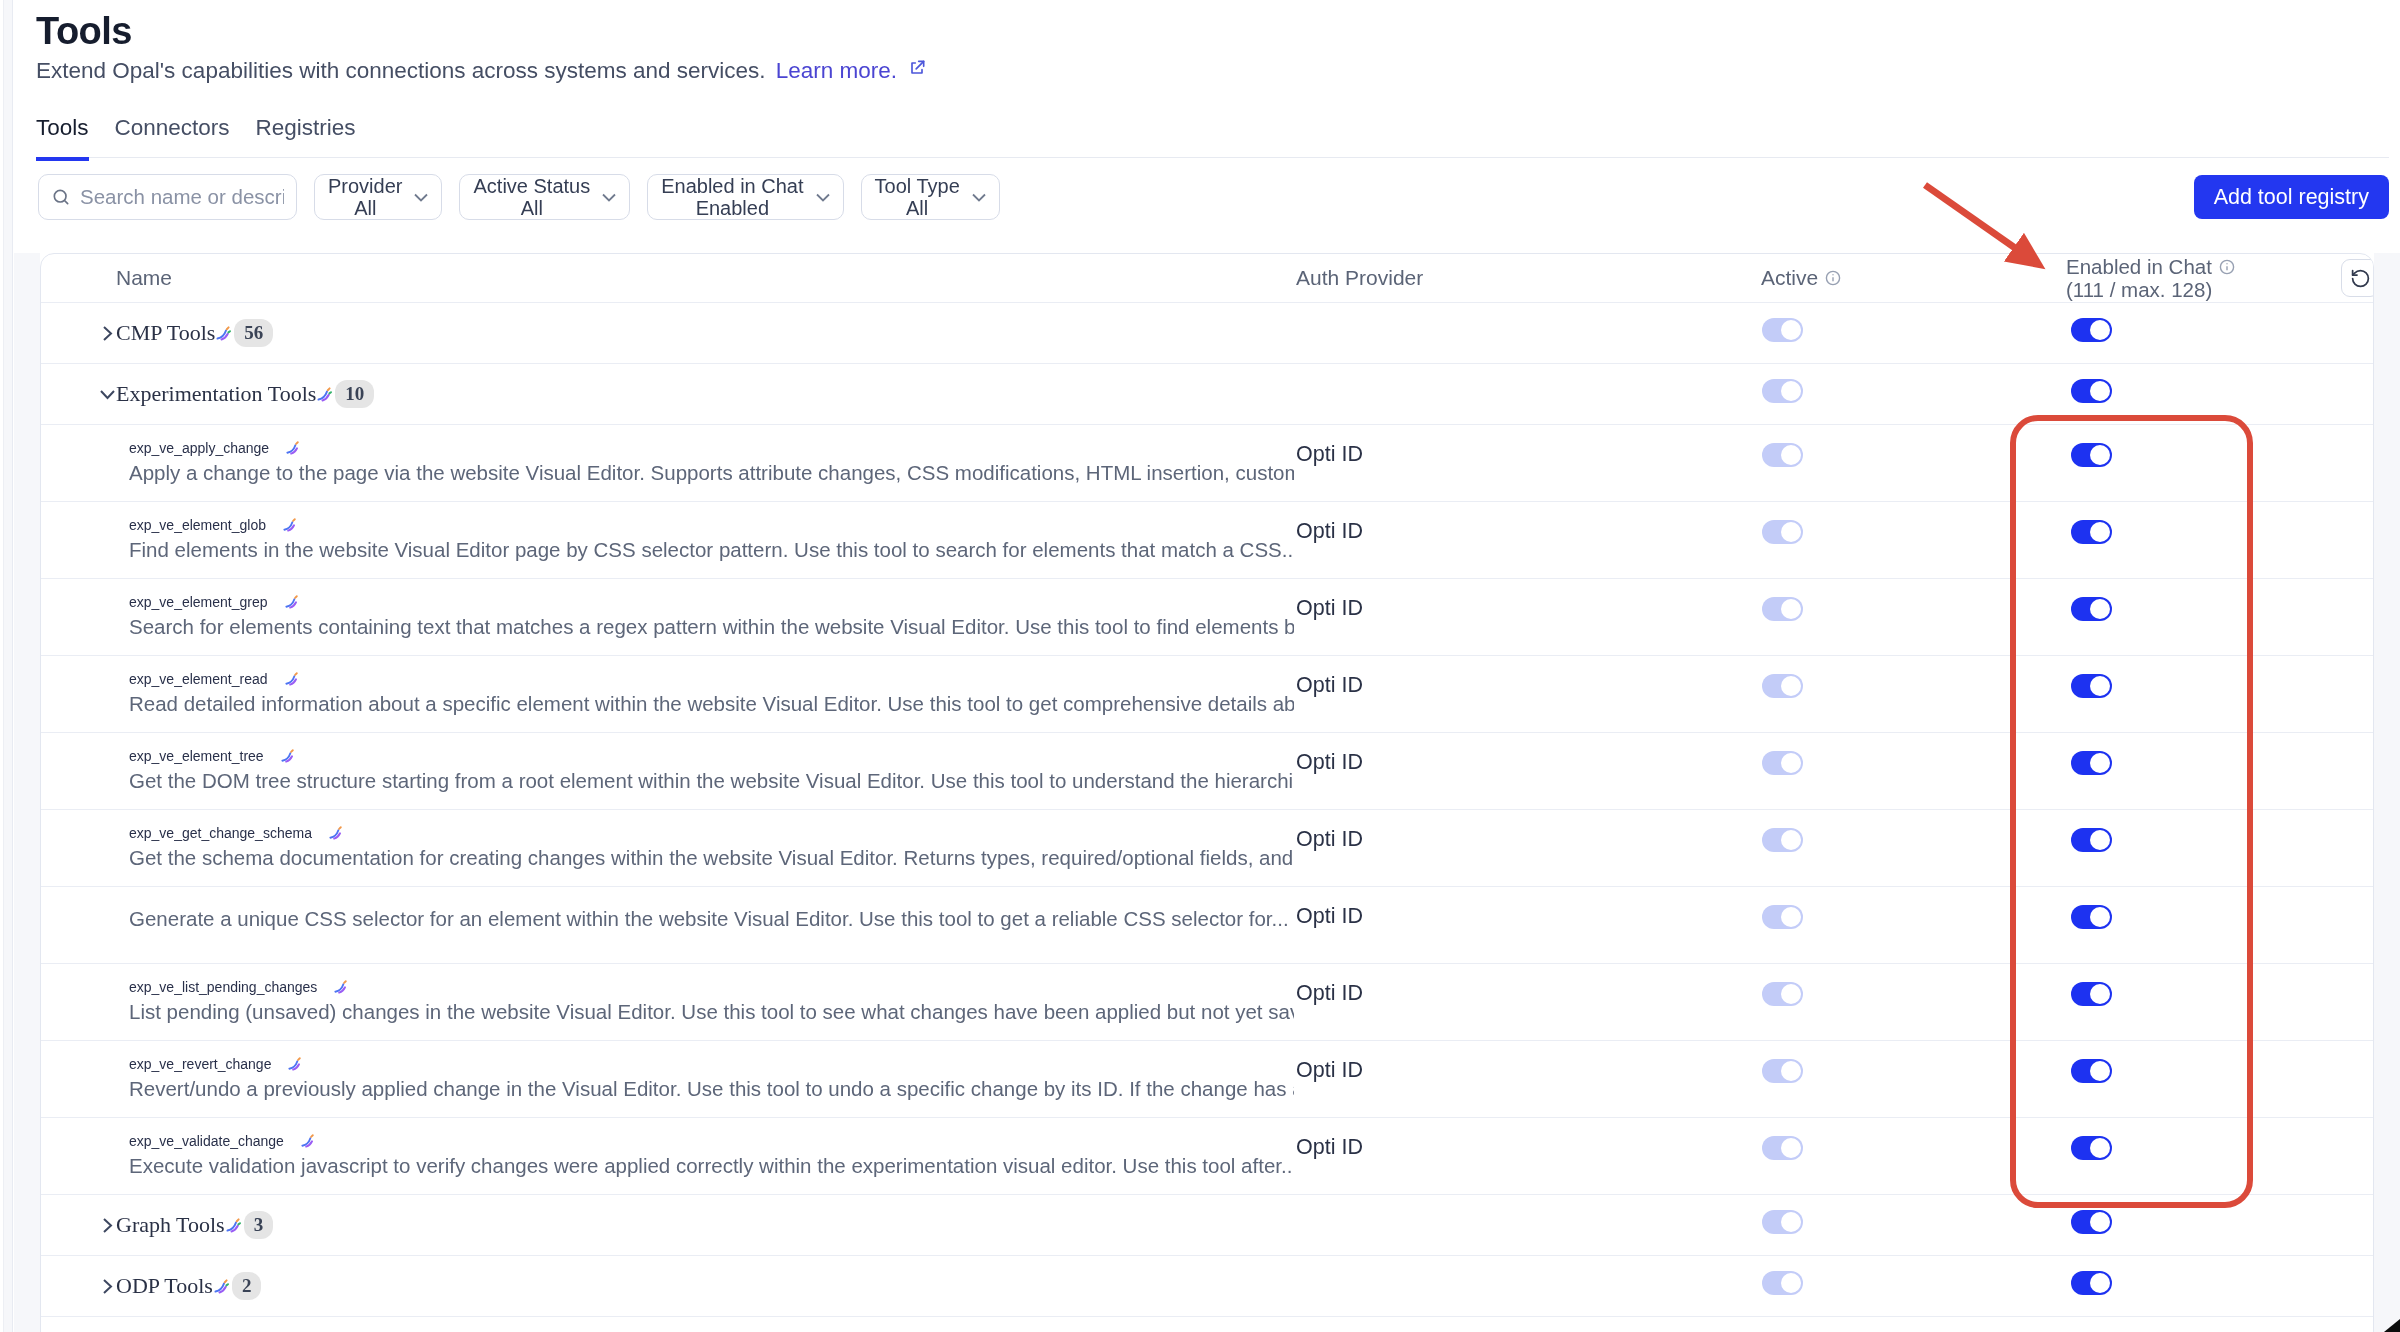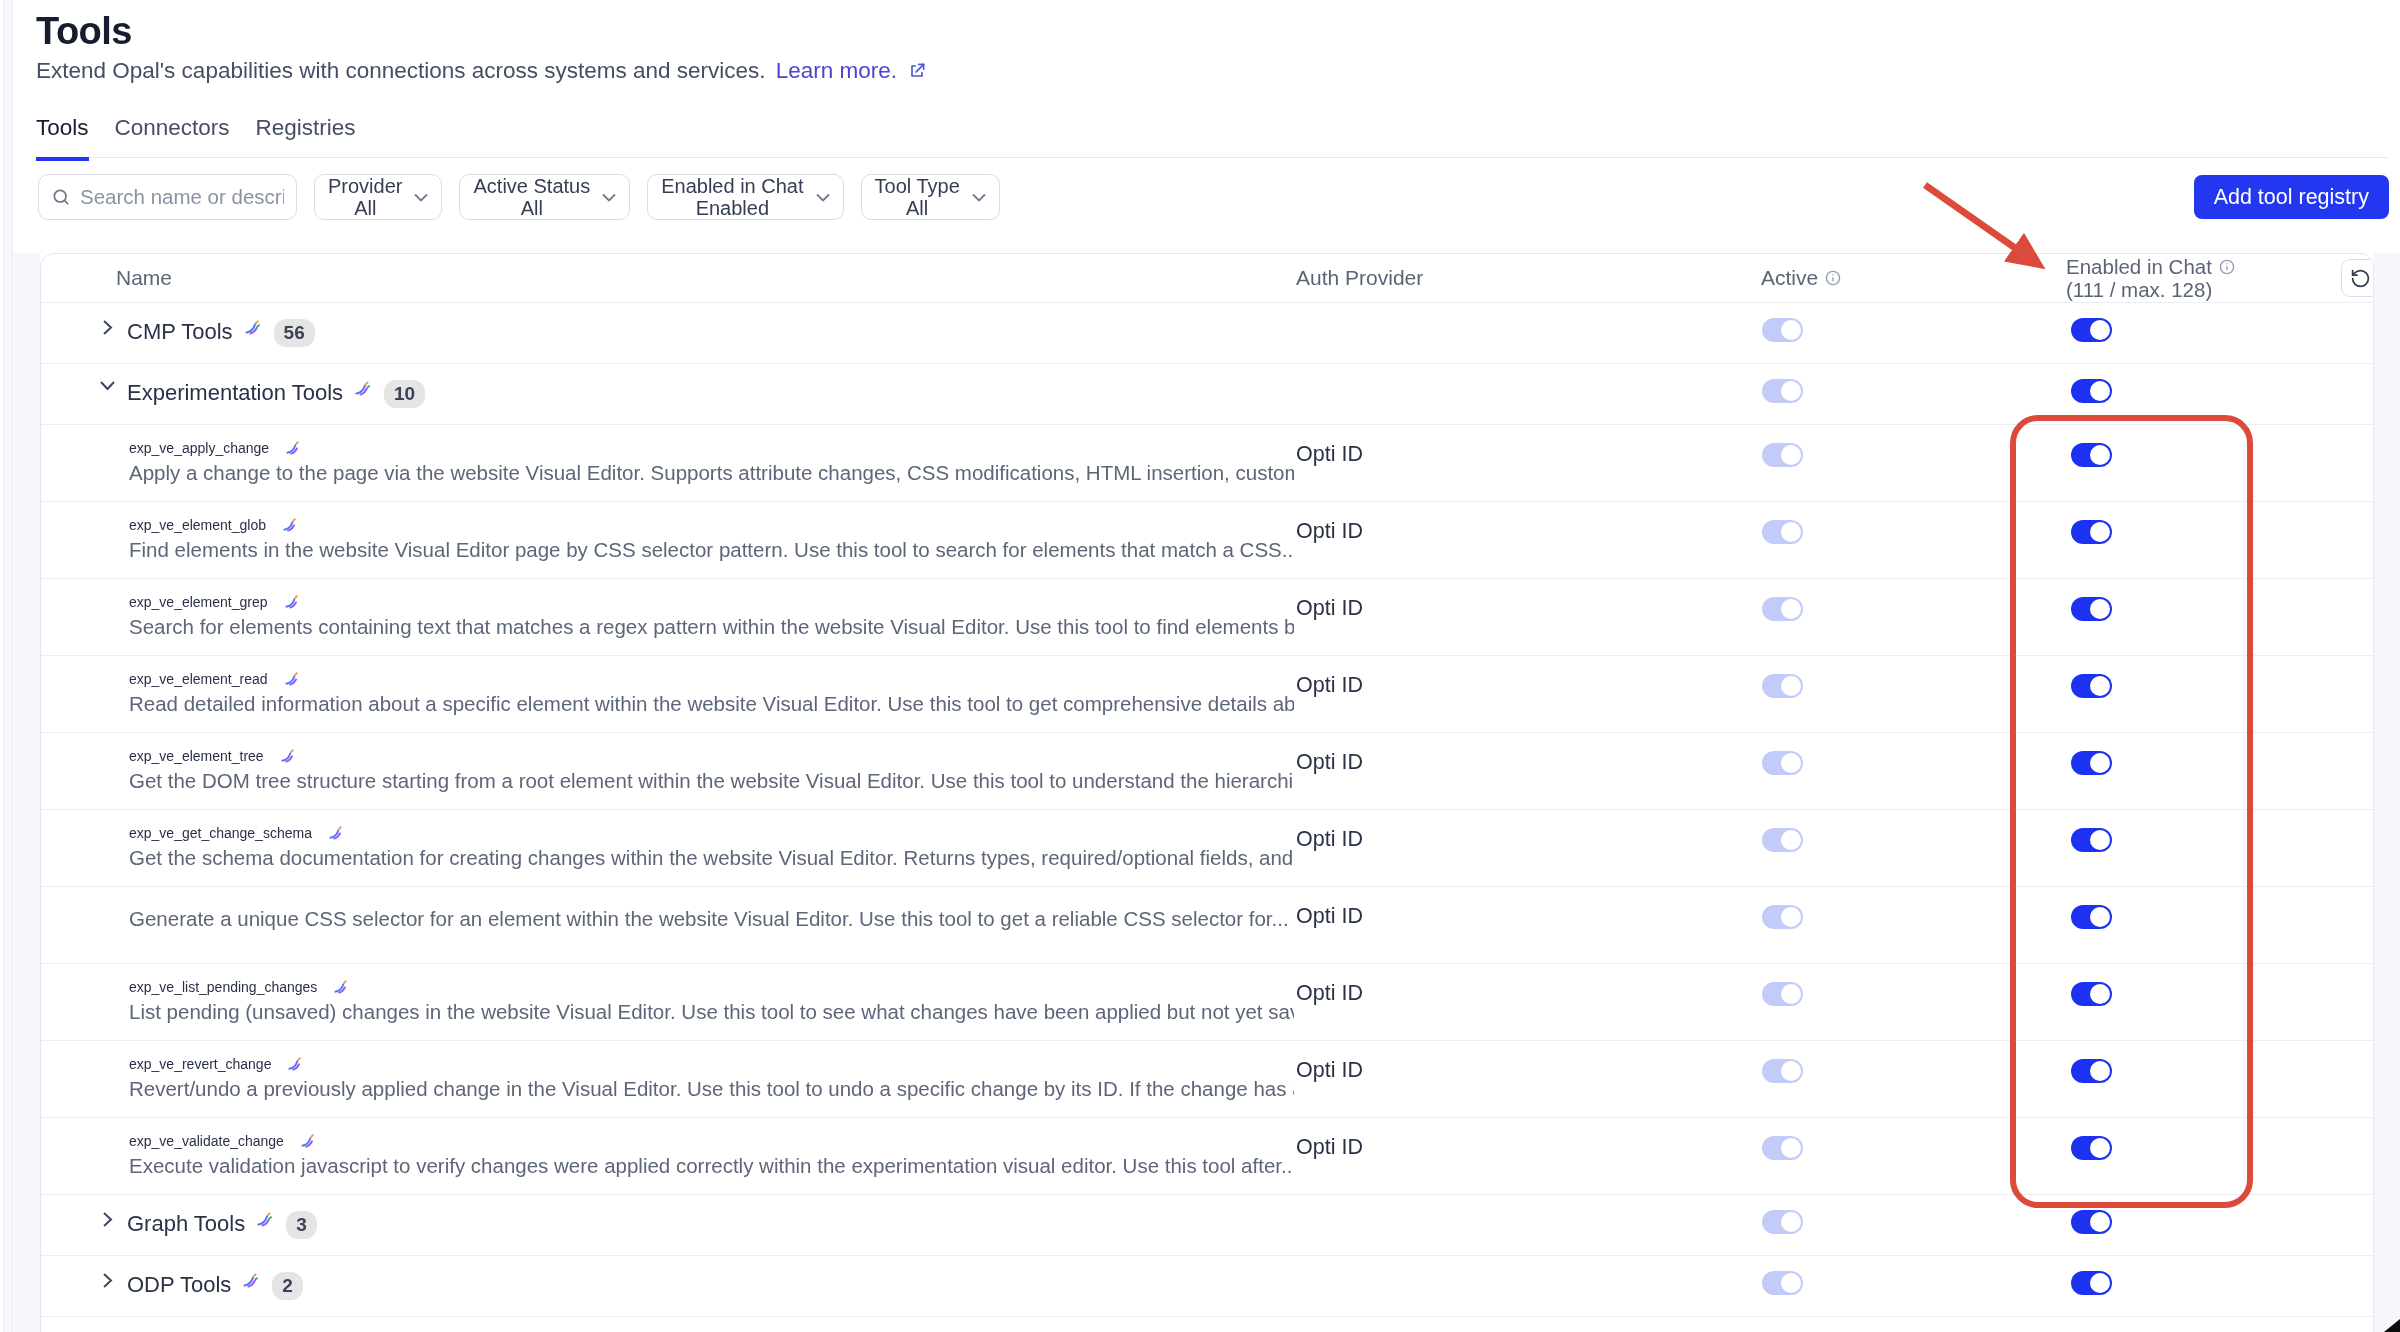--- a/index.html
+++ b/index.html
@@ -24,21 +24,21 @@
   .gutter.left  { left: 14px; width: 26px; }
   .gutter.right { left: 2374px; right: 0; }
 
   
   .page-title {
     position: absolute; left: 36px; top: 10px;
     font-size: 38px; font-weight: 700; color: #161d2e; letter-spacing: -0.5px;
   }
   .subtitle {
     position: absolute; left: 36px; top: 58px;
-    font-size: 22.5px; color: #454e64; display: flex; align-items: center; gap: 8px;
+    font-size: 22.5px; color: #454e64; display: flex; gap: 8px;
   }
   .subtitle a { color: #4b45d2; text-decoration: none; margin-left: 2px; }
   .ext-icon { display: inline-flex; margin-left: 2px; }
 
   
   .tabs { position: absolute; left: 36px; top: 115px; display: flex; gap: 26px; z-index: 3; }
   .tab {
     font-size: 22.5px; color: #454e64; padding-bottom: 16px; cursor: pointer;
     border-bottom: 4px solid transparent;
   }
@@ -90,21 +90,21 @@
   .head .active-h { padding-left: 40px; display: flex; align-items: center; gap: 7px; }
   .head .enabled-h { padding-left: 75px; font-size: 20.5px; line-height: 23px; }
   .head .enabled-h .line1 { display: flex; align-items: center; gap: 7px; }
   .head .reset-cell { justify-self: end; margin-right: 12px; }
   .reset-btn {
     width: 38px; height: 38px; border: 1px solid #d8dde8; border-radius: 9px;
     background: #fff; display: flex; align-items: center; justify-content: center; cursor: pointer;
   }
 
   .row.group { height: 61px; font-size: 22px; color: #2a3146; }
-  .group .name-cell { display: flex; gap: 11px; padding-left: 58px; }
+  .group .name-cell { display: flex; align-items: center; padding-left: 58px; font-family: Liberation Serif, serif; }
   .chev { display: inline-flex; width: 17px; justify-content: center; cursor: pointer; }
   .badge {
     background: #e5e5e5; color: #3a4356; border-radius: 12px;
     padding: 3px 10px; font-size: 19px; font-weight: bold; margin-left: 2px;
   }
 
   .row.tool { height: 77px; align-items: start; }
   .tool .name-cell { padding: 15px 0 0 88px; overflow: hidden; }
   .tool .tname { font-size: 14px; color: #29304a; display: flex; align-items: center; gap: 16px; }
   .tool .tdesc {

